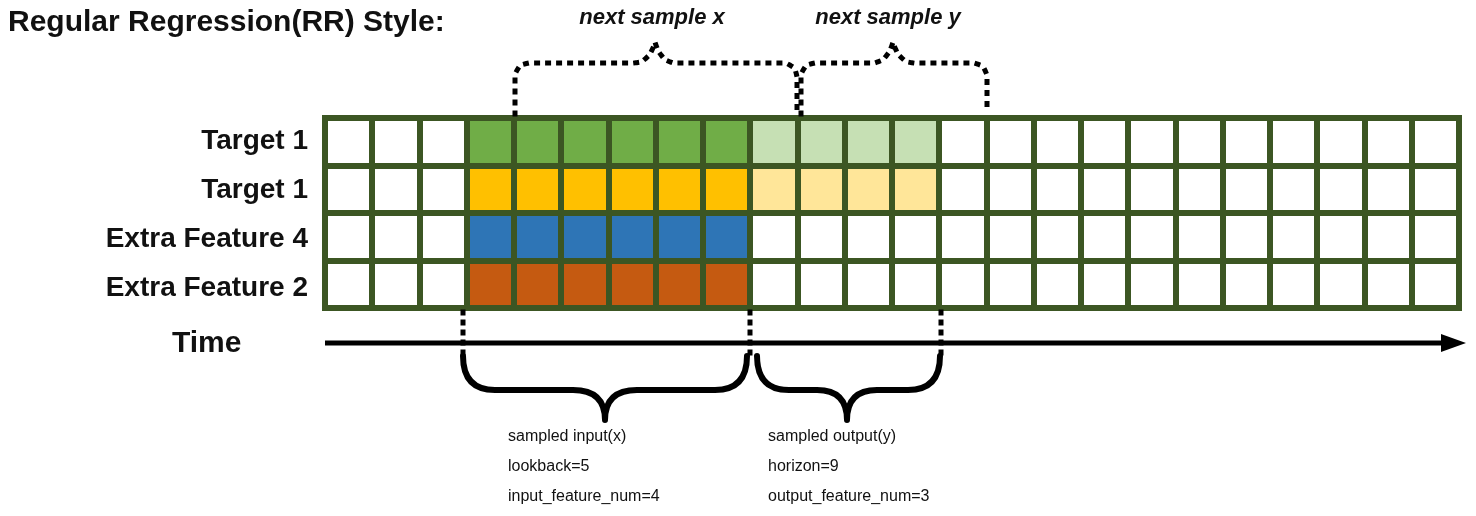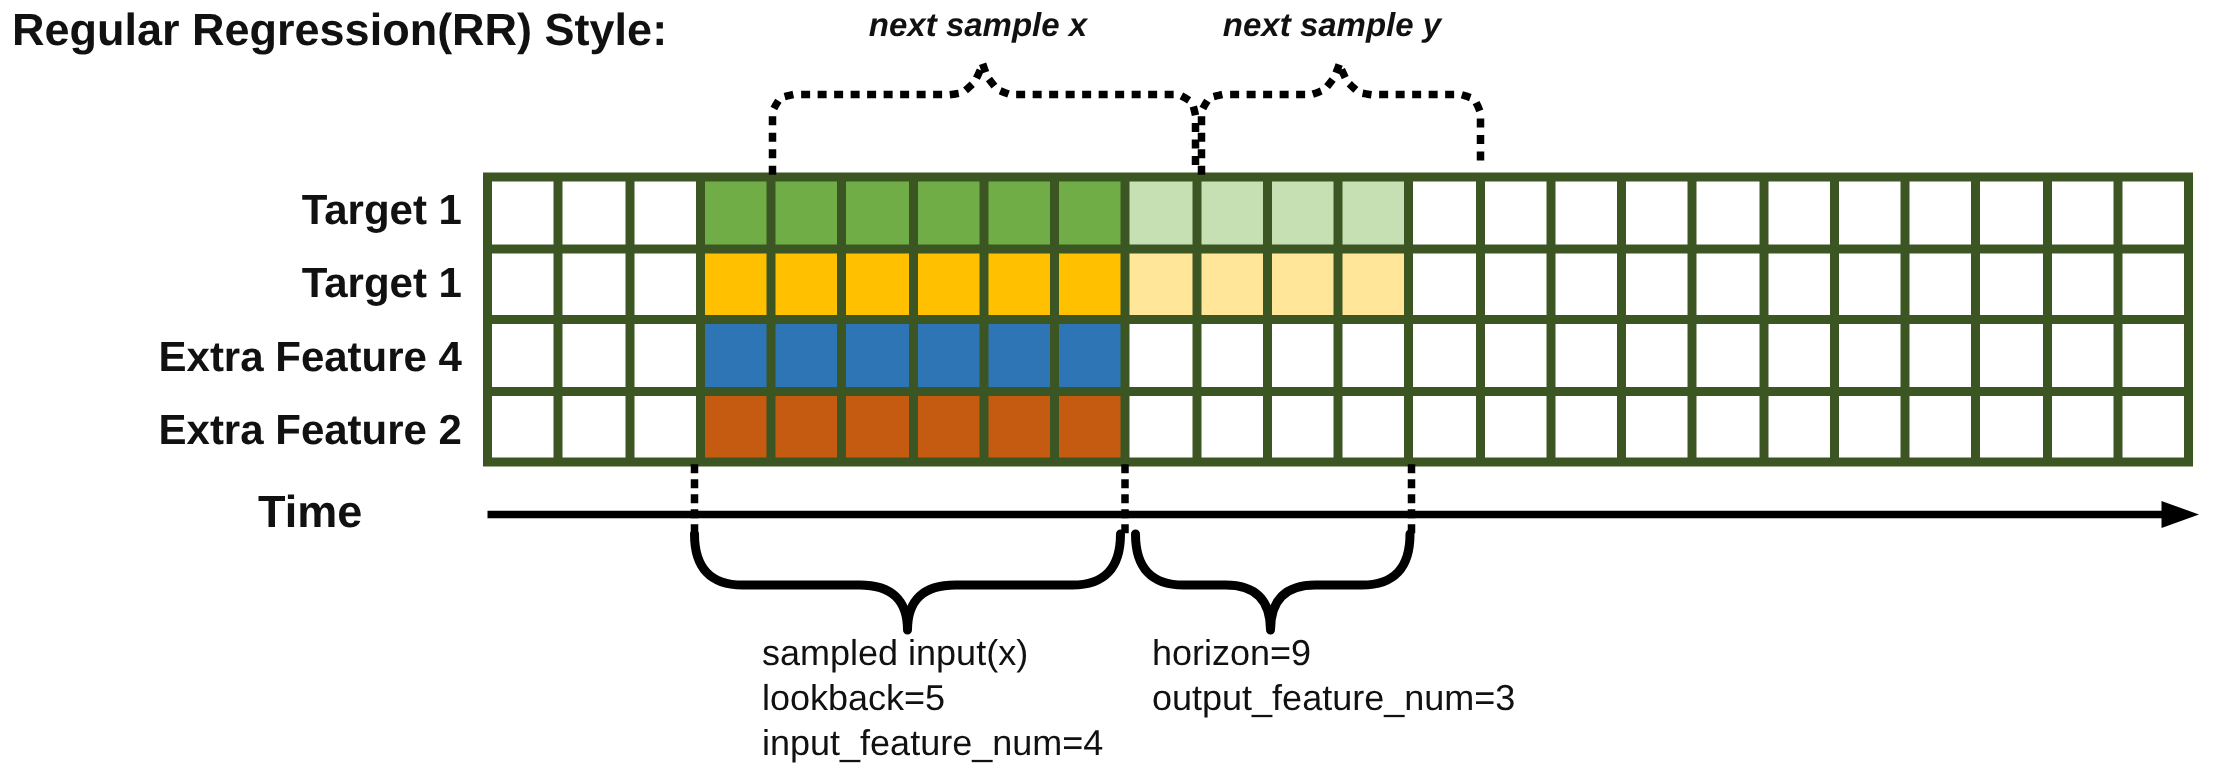--- a/index.html
+++ b/index.html
@@ -42,21 +42,21 @@
   .overlay{
     position:absolute;left:0;top:0;width:1476px;height:516px;
     pointer-events:none;
   }
   .time-label{
     position:absolute;left:172px;top:325px;
     font-size:30px;font-weight:700;white-space:nowrap;
   }
   .bottom-text{
     position:absolute;top:421px;
-    font-size:24px;line-height:30px;font-weight:500;
+    font-size:16px;line-height:30px;font-weight:500;
     white-space:nowrap;
   }
   .bottom-text.left{left:508px;}
   .bottom-text.right{left:768px;}
 </style>
 </head>
 <body>
 
 <div class="canvas">
 
@@ -191,17 +191,18 @@
 
   <div class="time-label">Time</div>
 
   <div class="bottom-text left">
     <div>sampled input(x)</div>
     <div>lookback=5</div>
     <div>input_feature_num=4</div>
   </div>
 
   <div class="bottom-text right">
+    <div>sampled output(y)</div>
     <div>horizon=9</div>
     <div>output_feature_num=3</div>
   </div>
 
 </div>
 
 </body></html>

